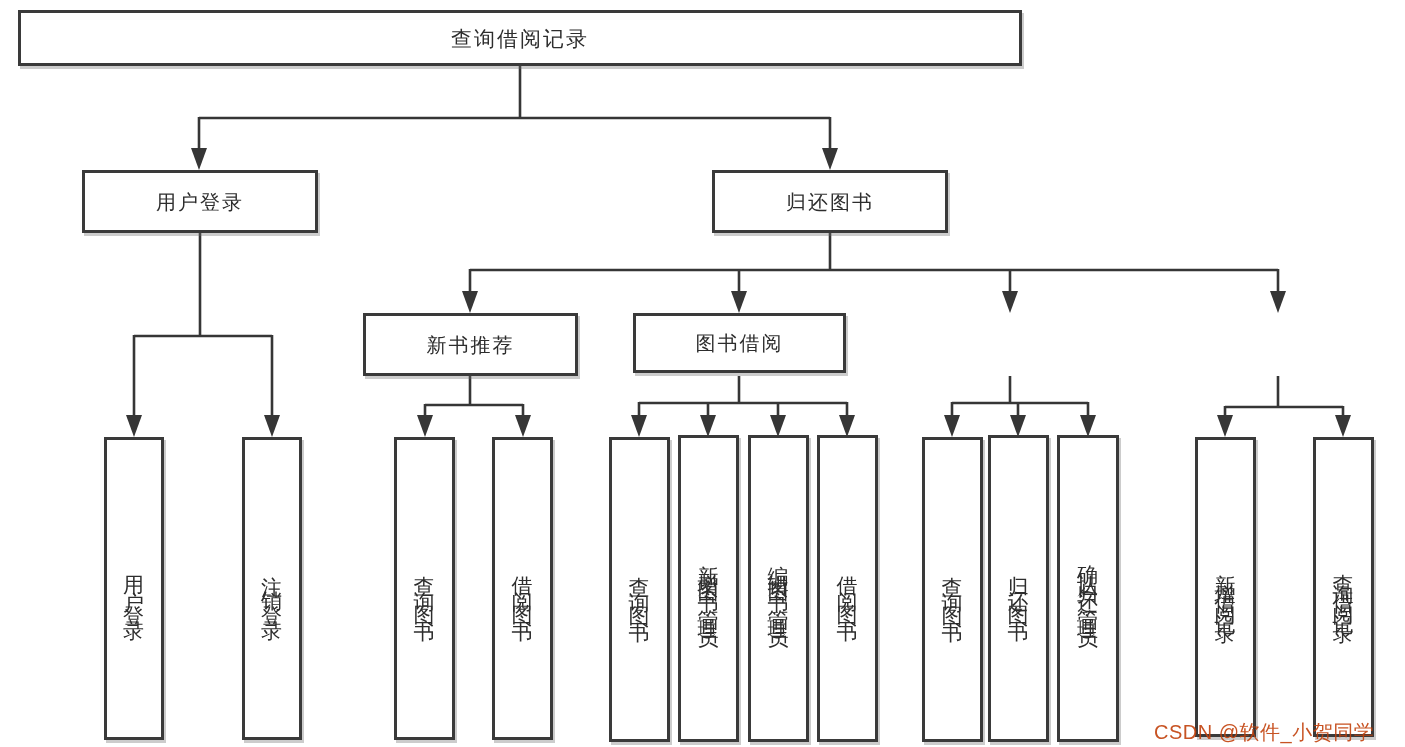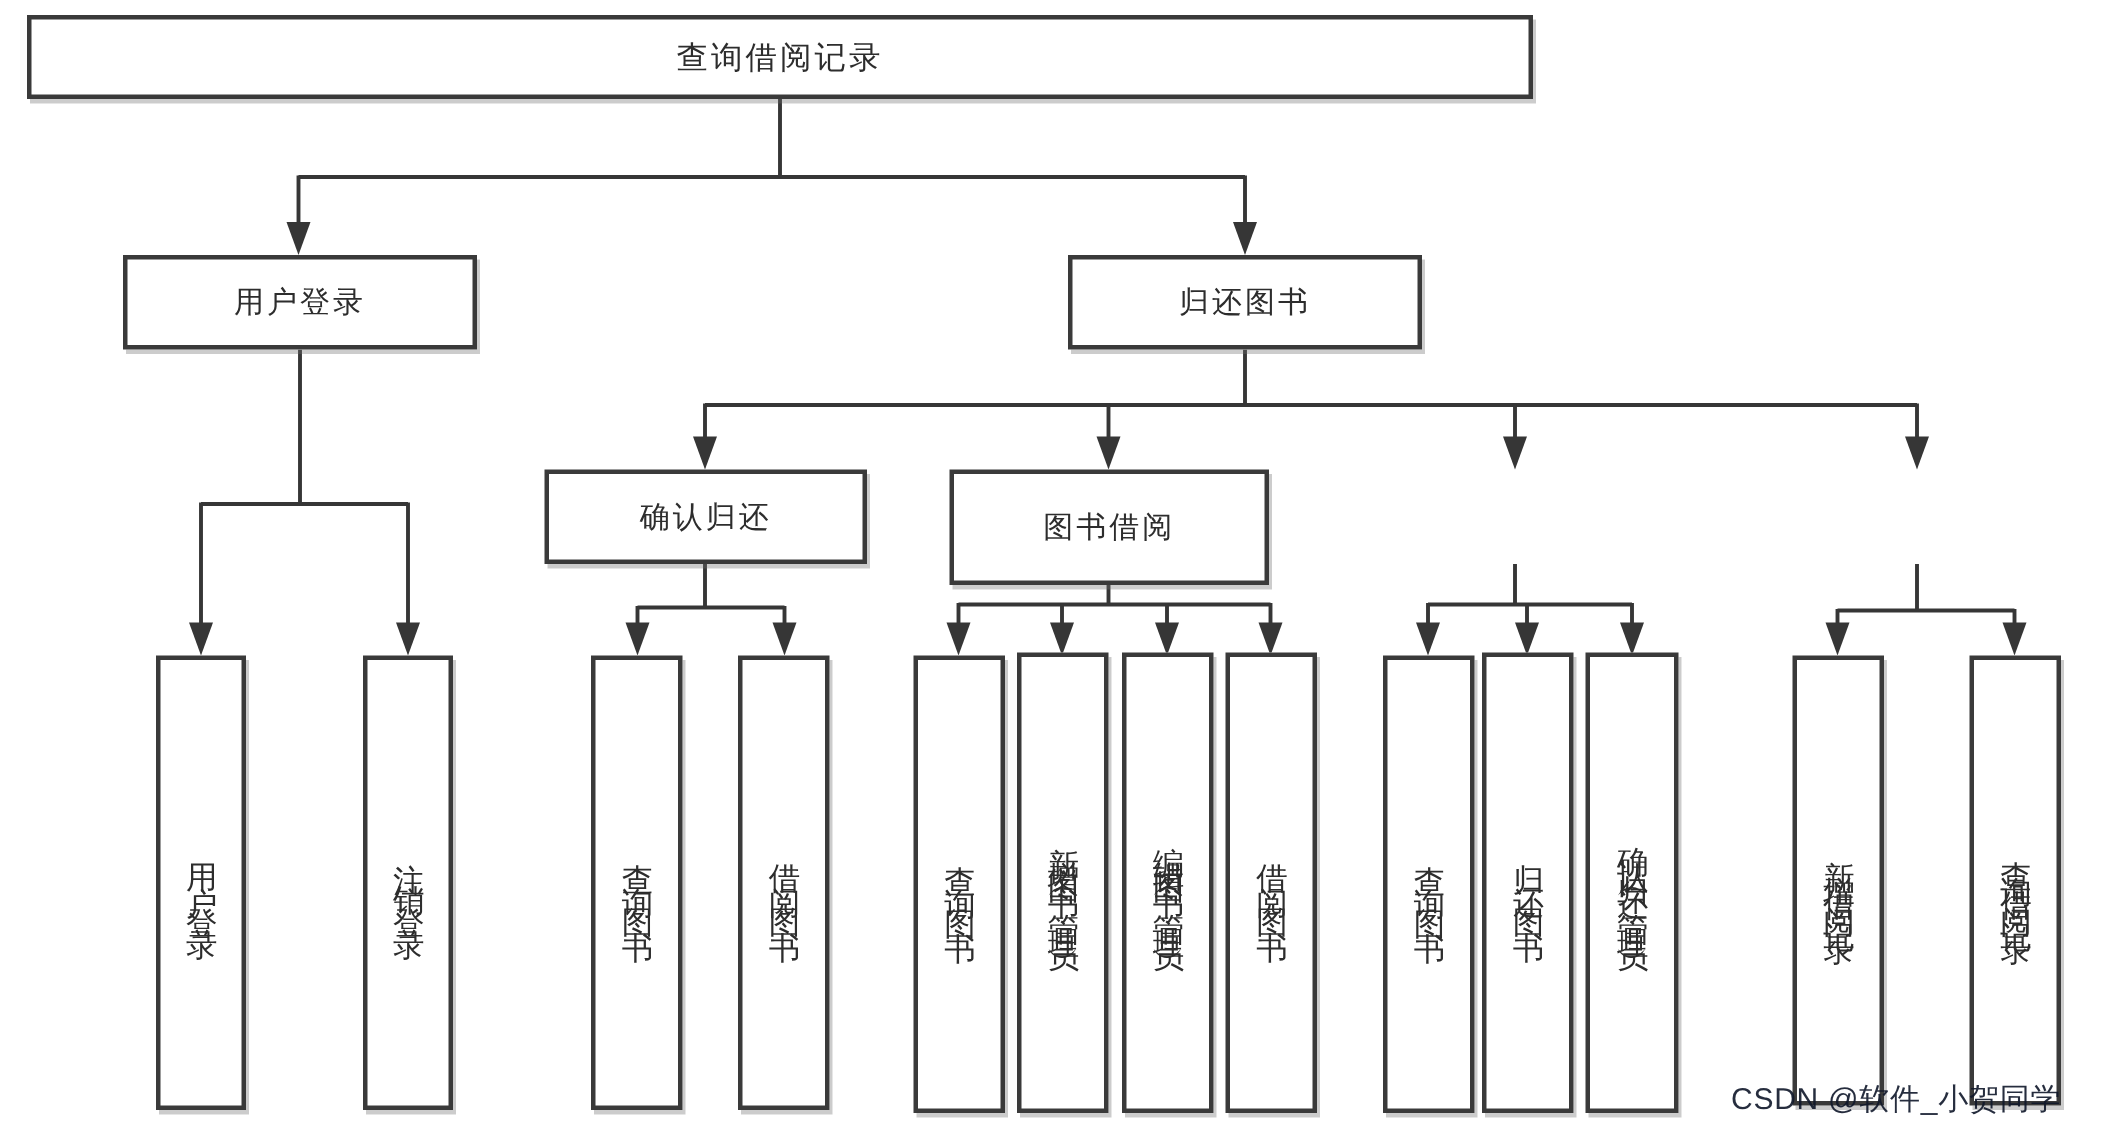--- a/index.html
+++ b/index.html
@@ -46,21 +46,21 @@
     font-size: 21px;
   }
   .node.v4 span { letter-spacing: 15px; }
   .node.v6 span { letter-spacing: 10px; }
   .node.v9 span { letter-spacing: 9px; }
   .watermark {
     position: absolute;
     left: 1154px;
     top: 719px;
     font-size: 20px;
-    color: #0f172a;
+    color: #c2410c;
     opacity: 0.9;
     white-space: nowrap;
     z-index: 5;
     letter-spacing: 0.5px;
   }
 </style>
 </head>
 <body>
 
 <div class="canvas">
@@ -139,23 +139,23 @@
   </div>
 
   <div class="node h" style="left:82px; top:170px; width:236px; height:63px;">
     <span>用户登录</span>
   </div>
   <div class="node h" style="left:712px; top:170px; width:236px; height:63px;">
     <span>归还图书</span>
   </div>
 
   <div class="node h" style="left:363px; top:313px; width:215px; height:63px;">
-    <span>确认归还</span>
-  </div>
-  <div class="node h" style="left:633px; top:313px; width:213px; height:77px;">
+    <span>新书推荐</span>
+  </div>
+  <div class="node h" style="left:633px; top:313px; width:213px; height:60px;">
     <span>图书借阅</span>
   </div>
 
   <div class="node v v4" style="left:104px; top:437px; width:60px; height:303px;">
     <span>用户登录</span>
   </div>
   <div class="node v v4" style="left:242px; top:437px; width:60px; height:303px;">
     <span>注销登录</span>
   </div>
 

